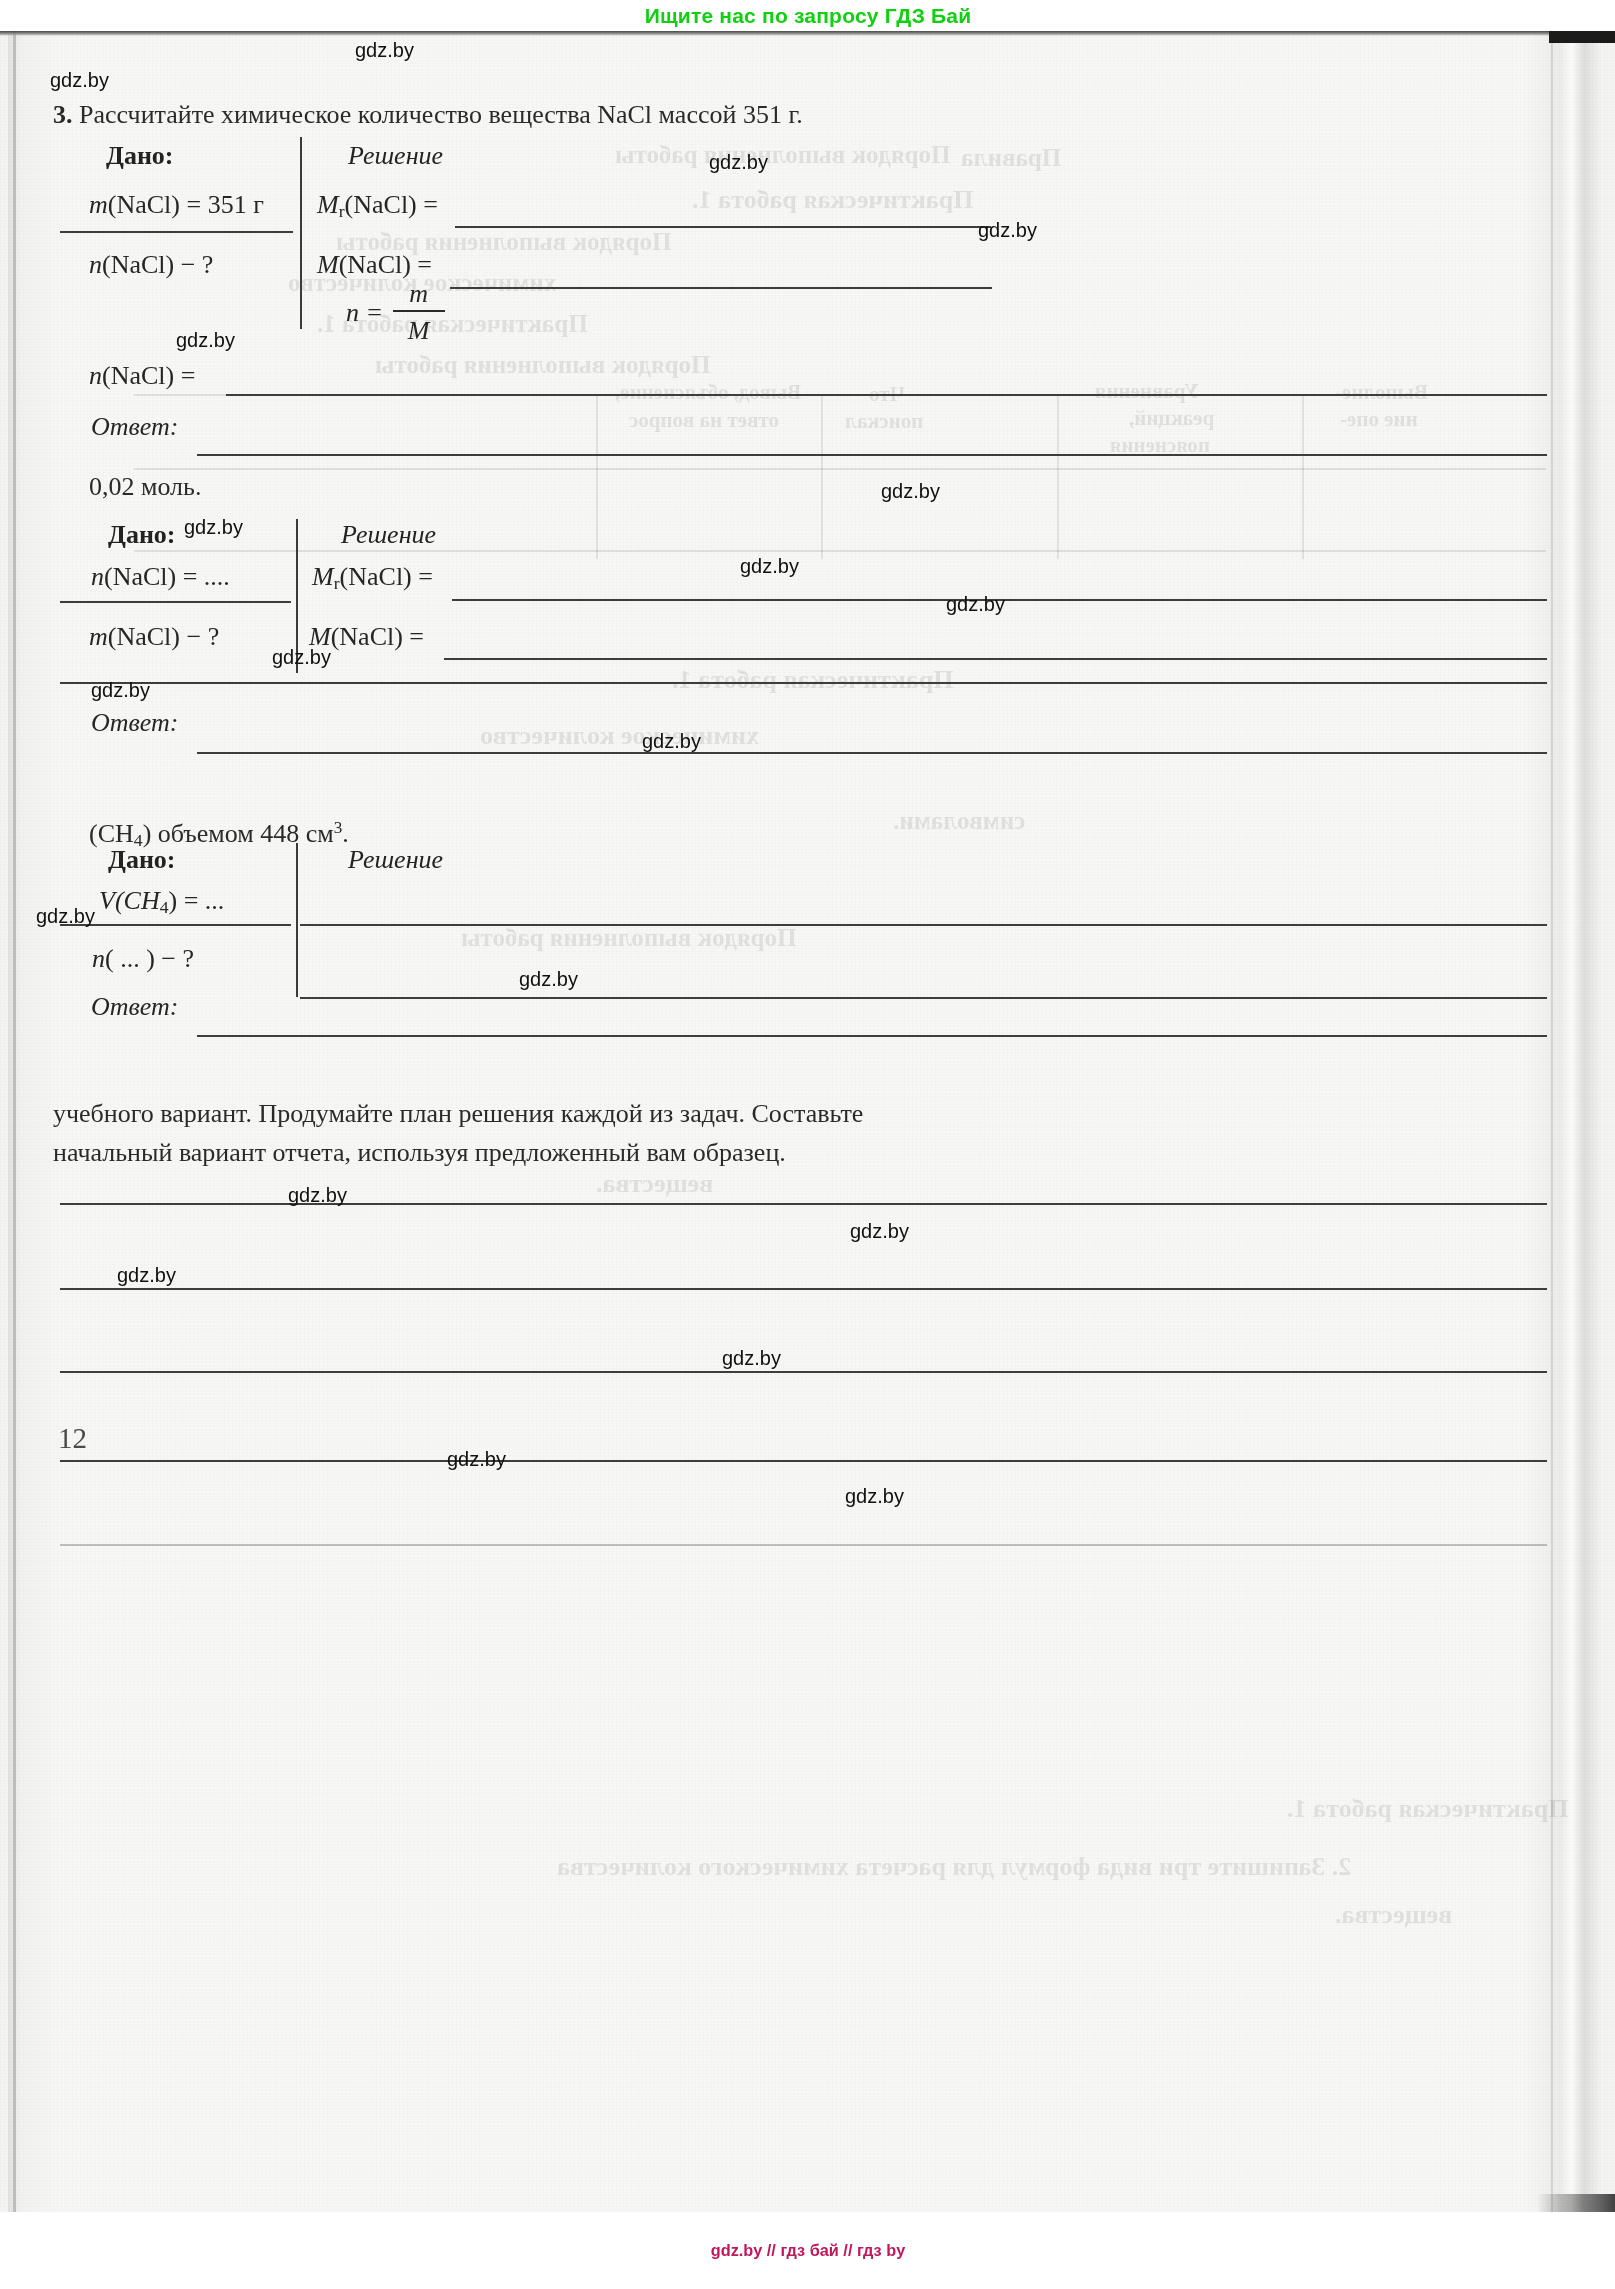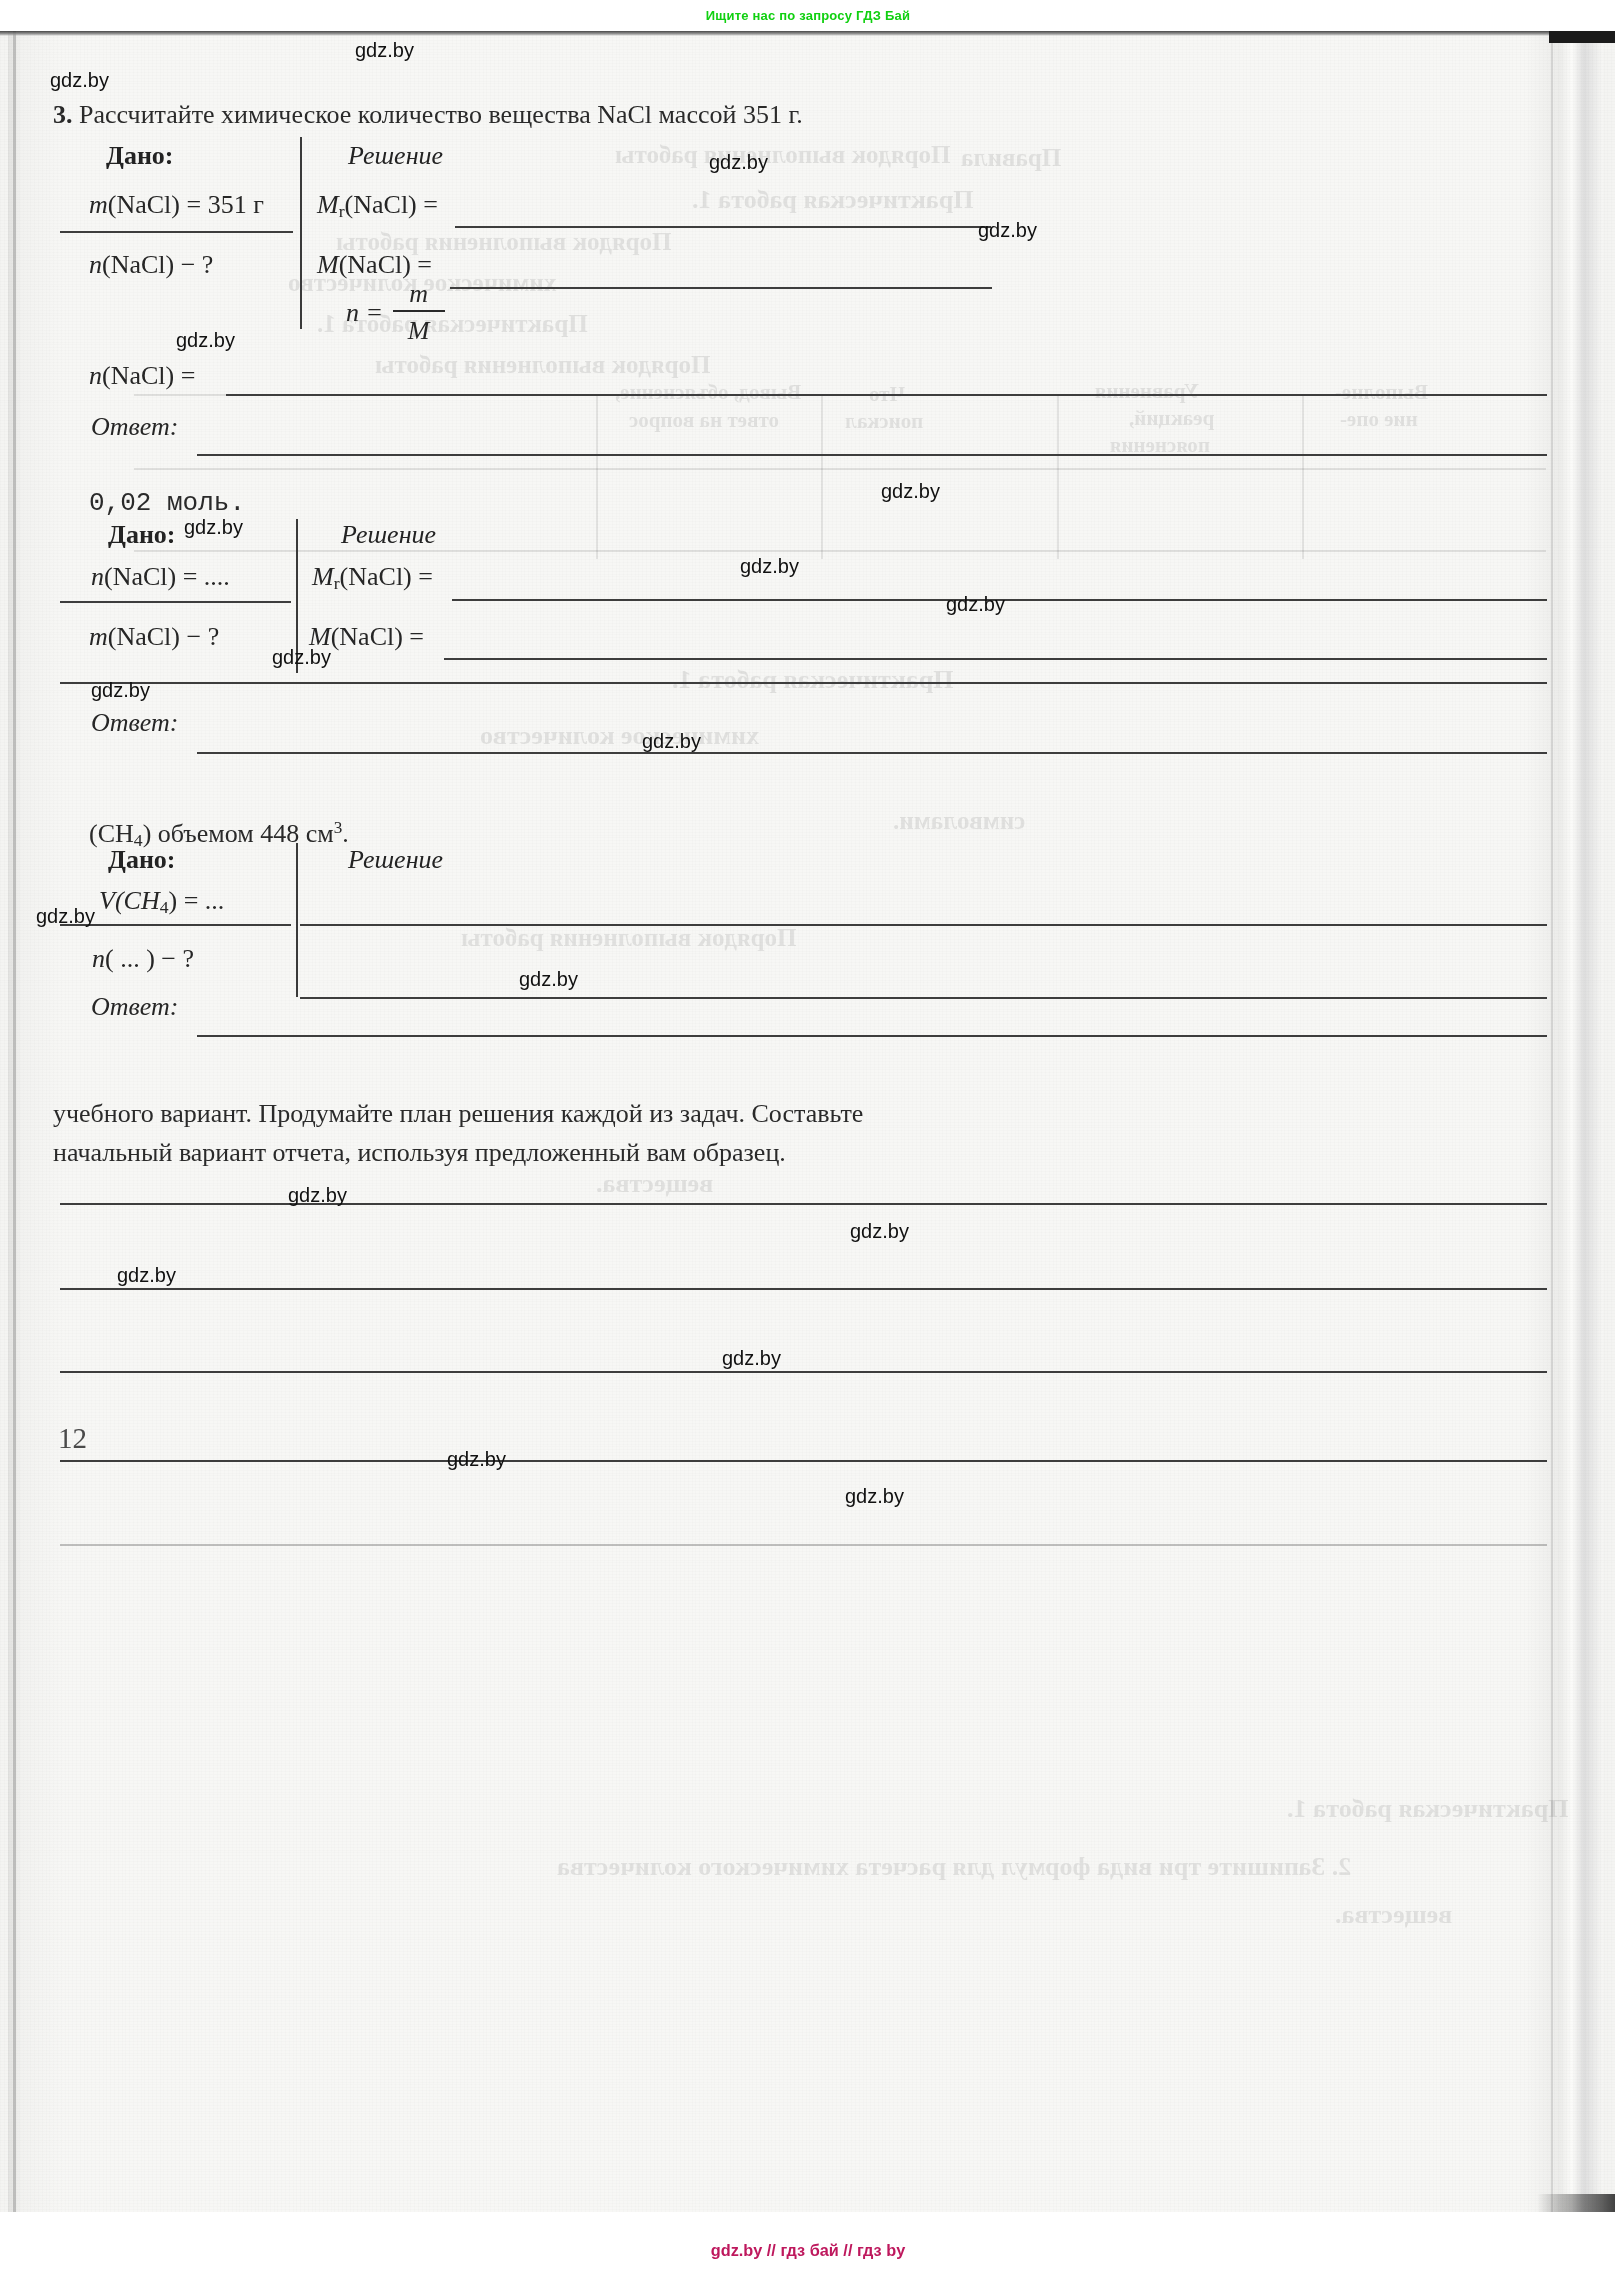--- a/index.html
+++ b/index.html
@@ -12,21 +12,21 @@
   }
 
   
   .top-banner{
     position:absolute;left:0;top:0;width:1616px;height:31px;
     background:#ffffff;
     display:flex;align-items:center;justify-content:center;
   }
   .top-banner span{
     font-family:"Liberation Sans", sans-serif;
-    font-size:13px;font-weight:bold;color:#10d010;
+    font-size:21px;font-weight:bold;color:#10d010;
     letter-spacing:0.2px;
   }
 
   
   .page{
     position:absolute;left:0;top:31px;width:1616px;height:2182px;
     background:#f4f4f2;
     overflow:hidden;
   }
   .paper{
@@ -246,21 +246,21 @@
     </div>
 
     <div class="fld" style="left:89px;top:330px;">
       <span class="it">n</span>(NaCl) =
     </div>
     <div class="rule" style="left:226px;top:363px;width:1321px;"></div>
 
     <div class="answer-lbl" style="left:91px;top:381px;">Ответ:</div>
     <div class="rule" style="left:197px;top:423px;width:1350px;"></div>
 
-    <div class="para" style="left:89px;top:453px;width:1441px;font-family:Liberation Mono, monospace;">0,02 моль.</div>
+    <div class="para" style="left:89px;top:437px;width:1441px;">0,02 моль.</div>
 
     <div class="lbl-dano" style="left:108px;top:489px;">Дано:</div>
     <div class="lbl-resh" style="left:341px;top:489px;">Решение</div>
     <div class="divider" style="left:296px;top:488px;height:154px;"></div>
 
     <div class="fld" style="left:91px;top:531px;">
       <span class="it">n</span>(NaCl) =  ....
     </div>
     <div class="rule" style="left:60px;top:570px;width:231px;"></div>
     <div class="fld" style="left:89px;top:591px;">

